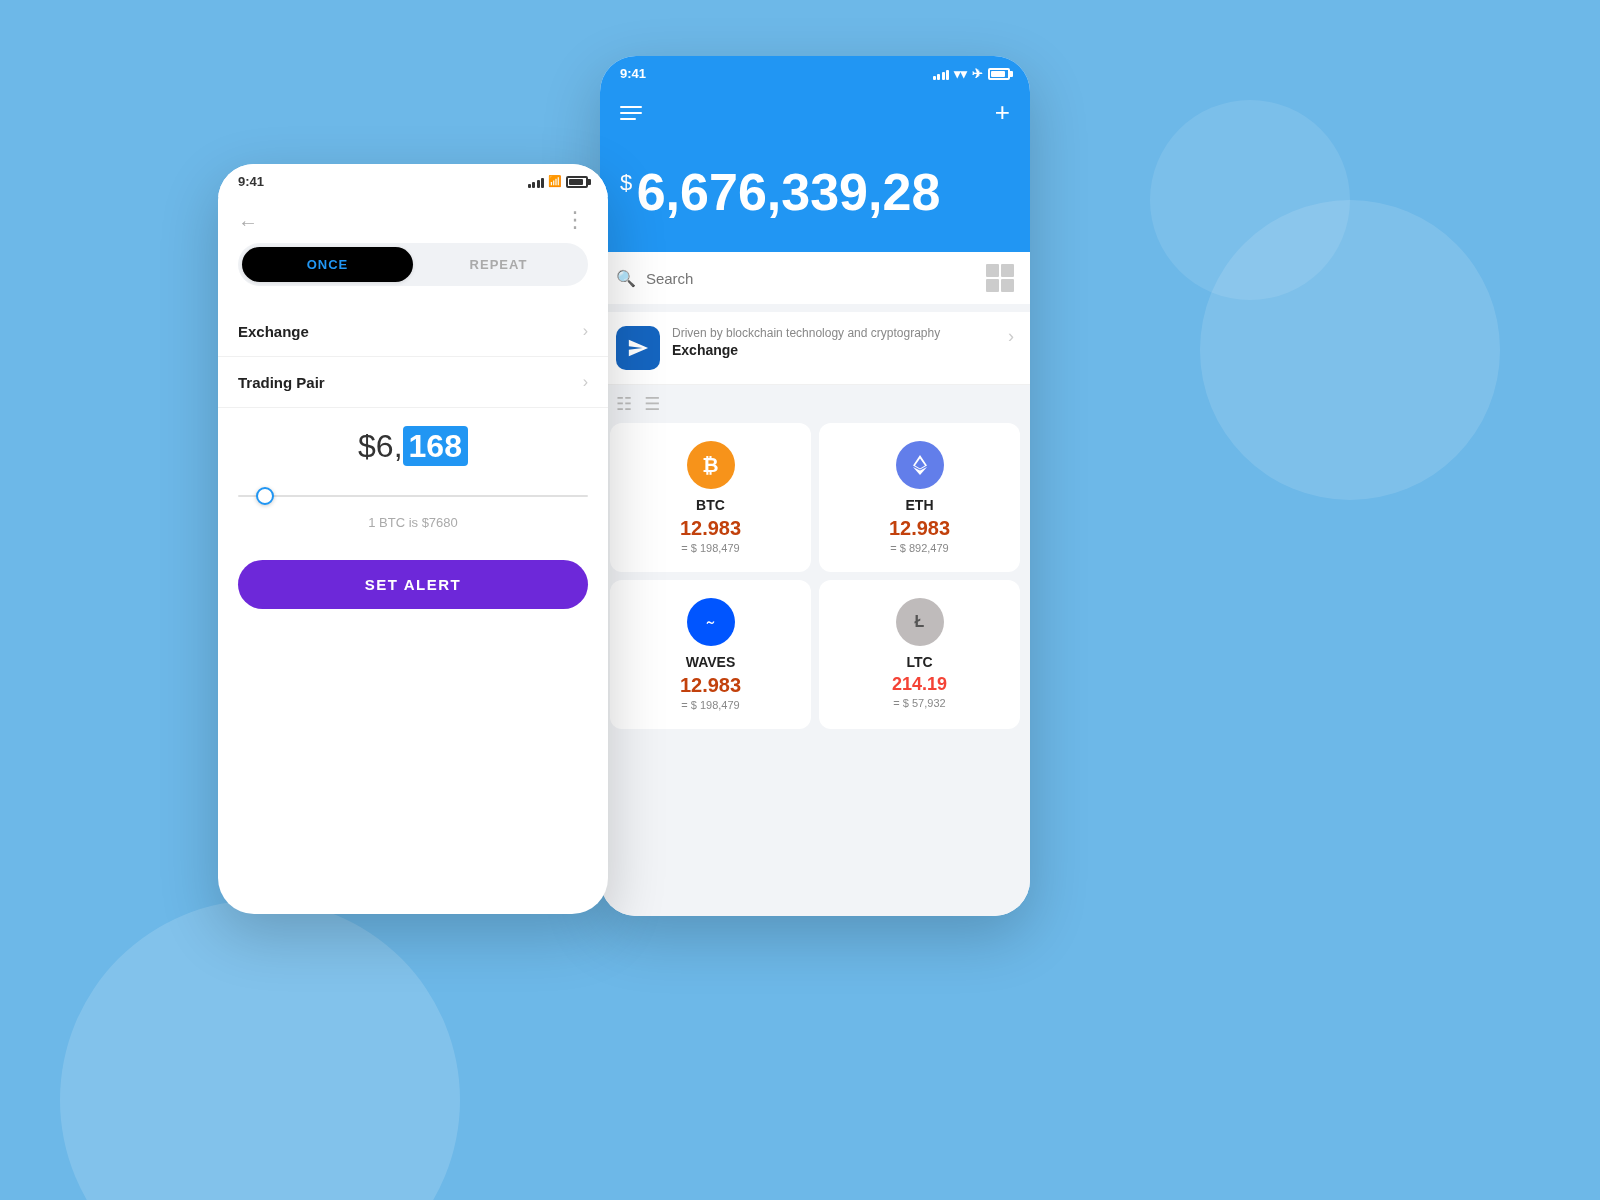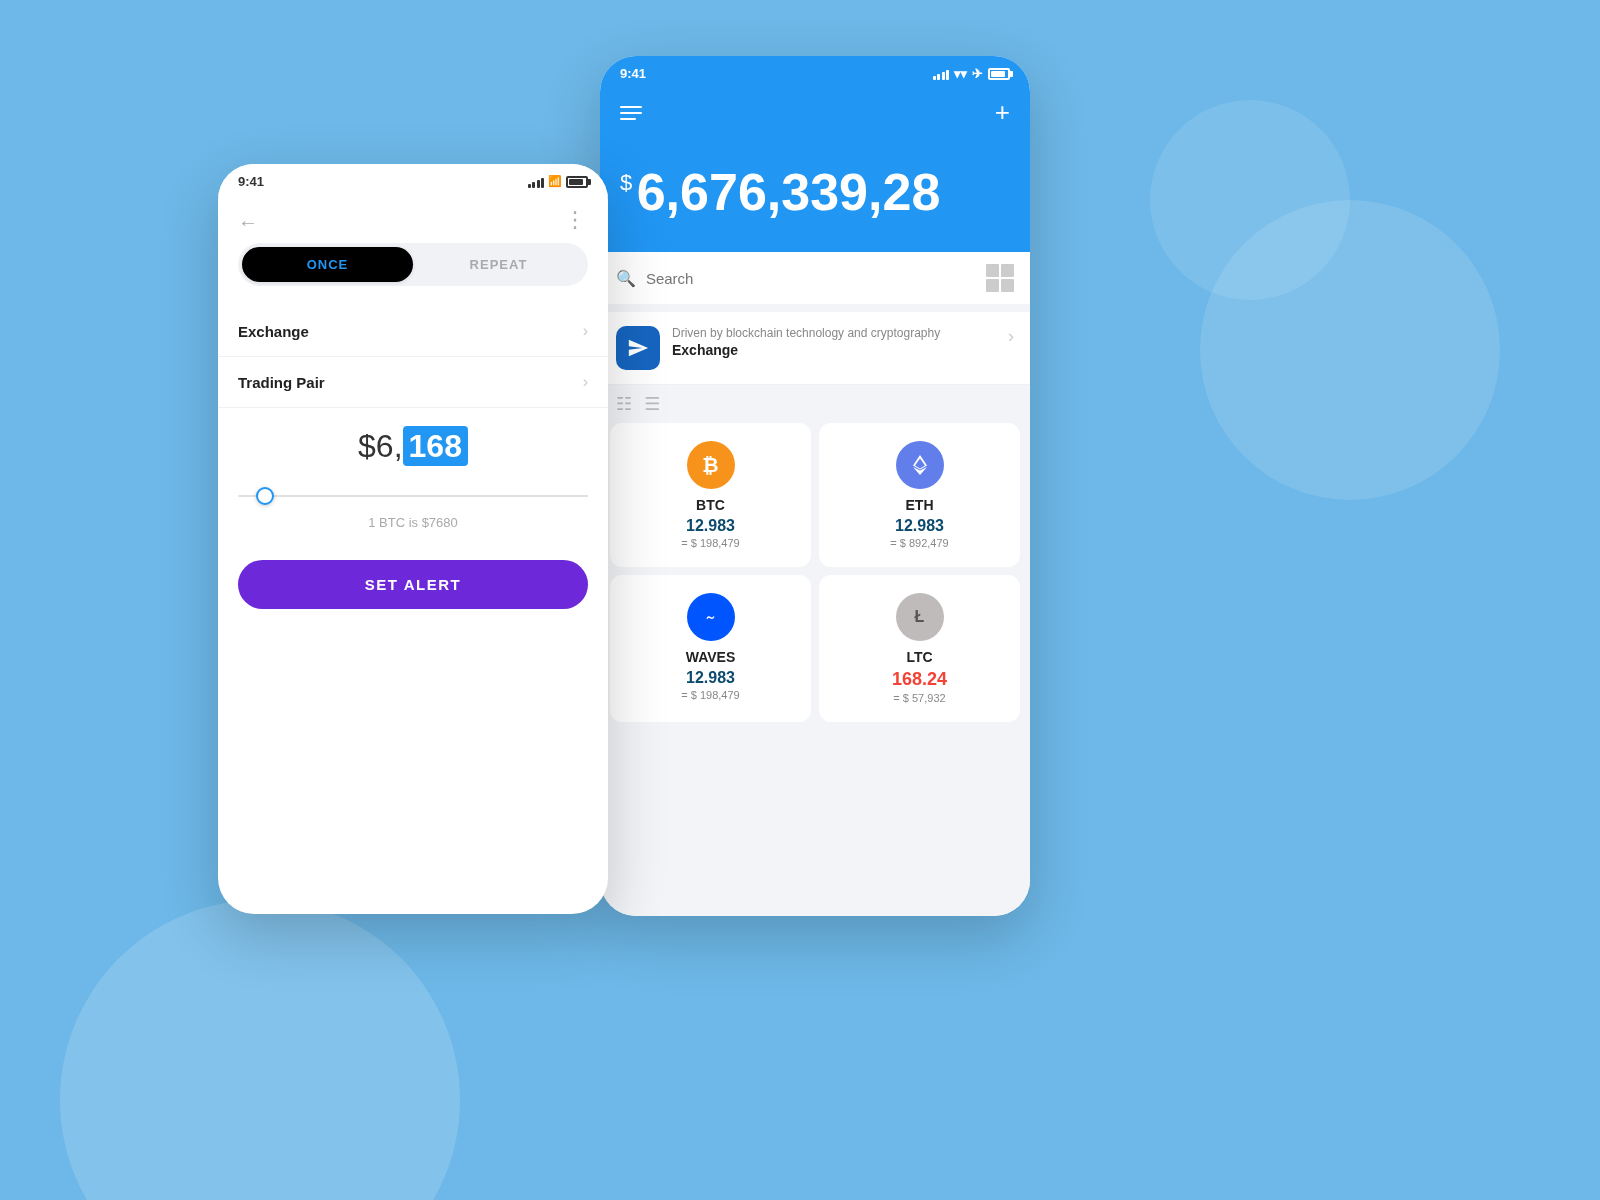--- a/index.html
+++ b/index.html
@@ -246,23 +246,23 @@
     .ltc-icon { background: #bfbbbb; color: white; }
 
     .crypto-name {
       font-size: 14px;
       font-weight: 600;
       color: #222;
       margin-bottom: 4px;
     }
 
     .crypto-value-green {
-      font-size: 16px;
-      font-weight: 700;
-      color: #0c4a6e;
+      font-size: 20px;
+      font-weight: 700;
+      color: #c2410c;
     }
 
     .crypto-value-red {
       font-size: 18px;
       font-weight: 700;
       color: #f44336;
     }
 
     .crypto-usd {
       font-size: 11px;
@@ -586,21 +586,21 @@
       <div class="crypto-card">
         <div class="crypto-icon waves-icon" style="font-size:12px;color:white">～</div>
         <div class="crypto-name">WAVES</div>
         <div class="crypto-value-green">12.983</div>
         <div class="crypto-usd">= $ 198,479</div>
       </div>
 
       <div class="crypto-card">
         <div class="crypto-icon ltc-icon" style="font-size:16px;color:#555">Ł</div>
         <div class="crypto-name">LTC</div>
-        <div class="crypto-value-red">168.24</div>
+        <div class="crypto-value-red">214.19</div>
         <div class="crypto-usd">= $ 57,932</div>
       </div>
     </div>
   </div>
 </div>
 
 <div class="phone phone-front">
   
   <div class="status-bar" style="background:white;color:#333;">
     <span>9:41</span>

